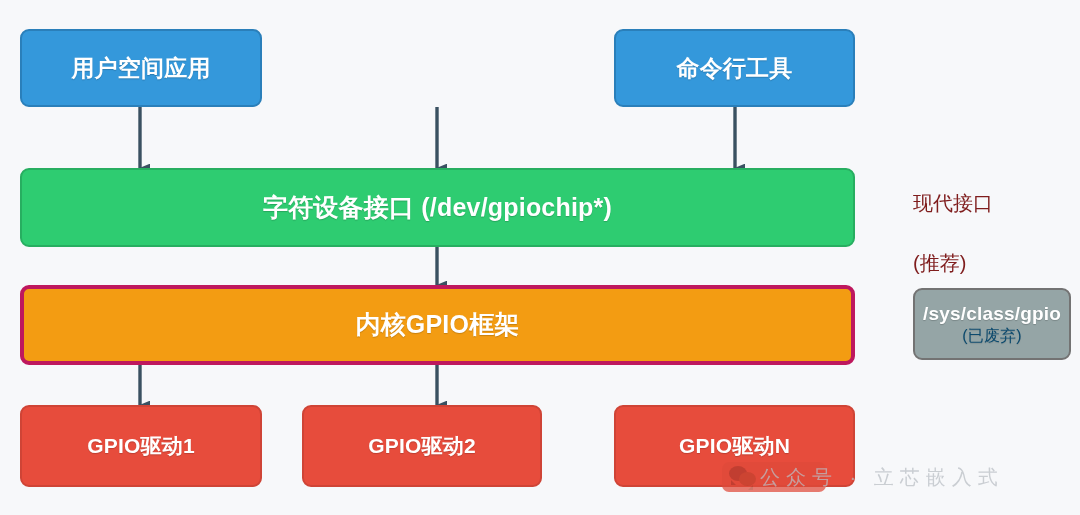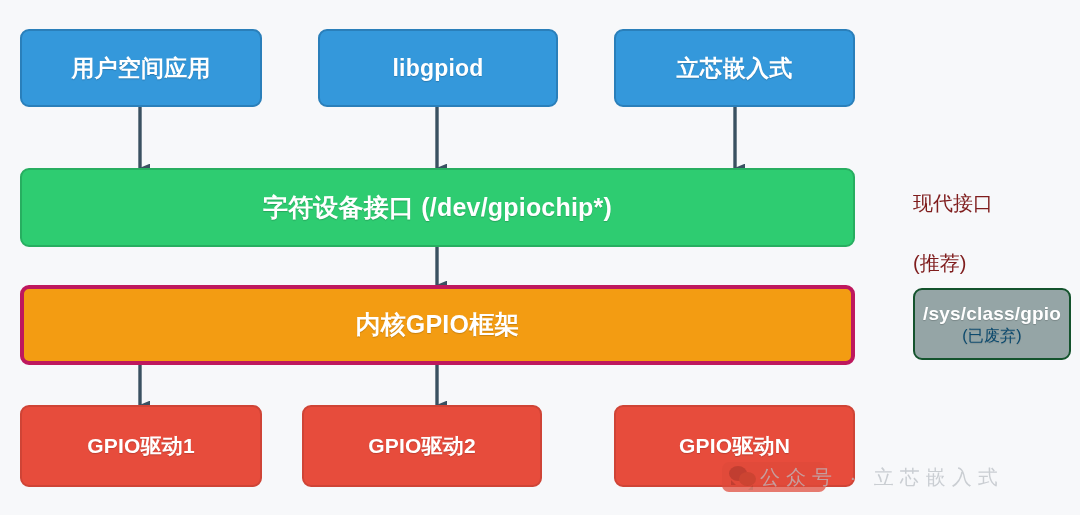--- a/index.html
+++ b/index.html
@@ -48,21 +48,21 @@
     font-size: 25px;
   }
   .node-red {
     background: #e74c3c;
     border: 2px solid #cf4436;
     font-size: 21px;
     justify-content: center;
   }
   .node-gray {
     background: #95a5a6;
-    border: 2px solid #14532d;
+    border: 2px solid #737373;
     border-radius: 9px;
     flex-direction: column;
     justify-content: center;
     gap: 1px;
   }
   .gray-title {
     font-size: 19px;
     font-weight: bold;
     color: #ffffff;
     text-shadow: 0 1px 1px rgba(0,0,0,0.18);
@@ -170,25 +170,22 @@
       <line x1="735" y1="107" x2="735" y2="168"></line>
       <line x1="437" y1="247" x2="437" y2="285"></line>
       <line x1="140" y1="365" x2="140" y2="405"></line>
       <line x1="437" y1="365" x2="437" y2="405"></line>
     </g>
   </svg>
 
   <div class="node node-blue" style="left:20px; top:29px; width:242px; height:78px;">
     <span>用户空间应用</span>
   </div>
-  <div class="node node-blue" style="left:318px; top:29px; width:240px; height:78px;">
-    <span>libgpiod</span>
-  </div>
   <div class="node node-blue" style="left:614px; top:29px; width:241px; height:78px;">
-    <span>立芯嵌入式</span>
+    <span>命令行工具</span>
   </div>
 
   <div class="node node-green" style="left:20px; top:168px; width:835px; height:79px;">
     <span>字符设备接口 (/dev/gpiochip*)</span>
   </div>
 
   <div class="node node-orange" style="left:20px; top:285px; width:835px; height:80px;">
     <span>内核GPIO框架</span>
   </div>
 

